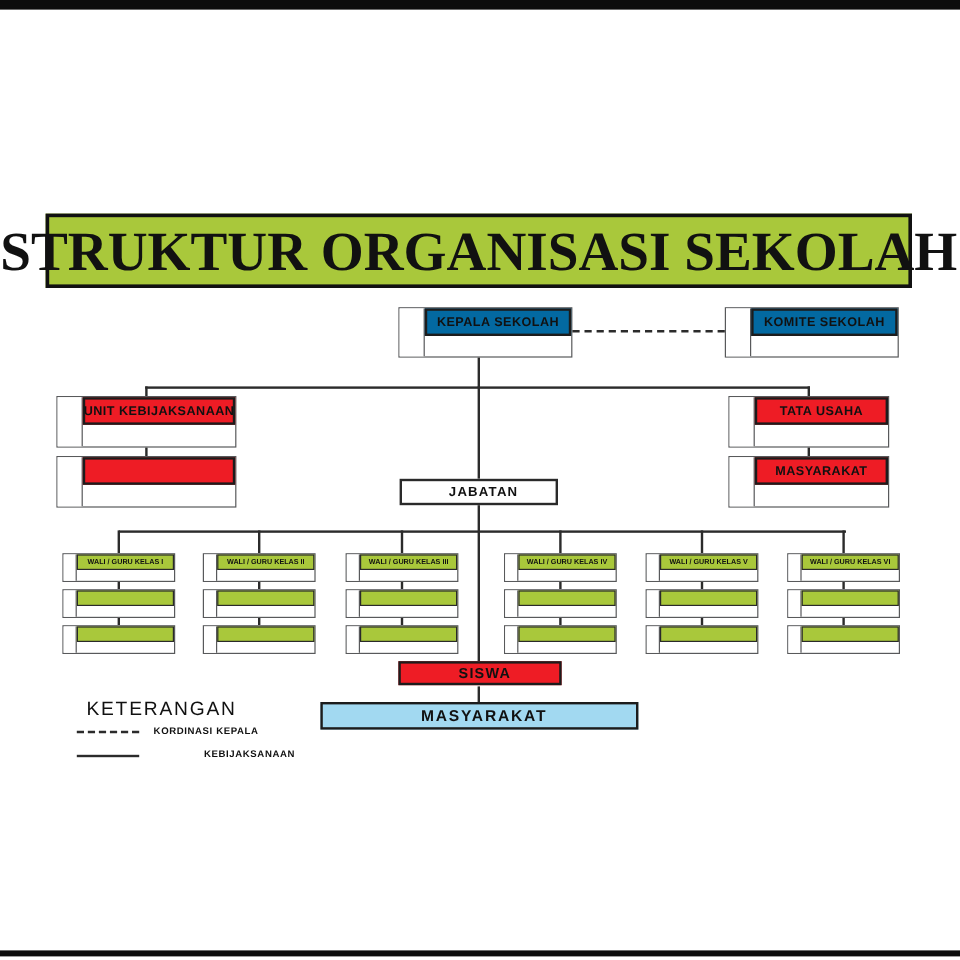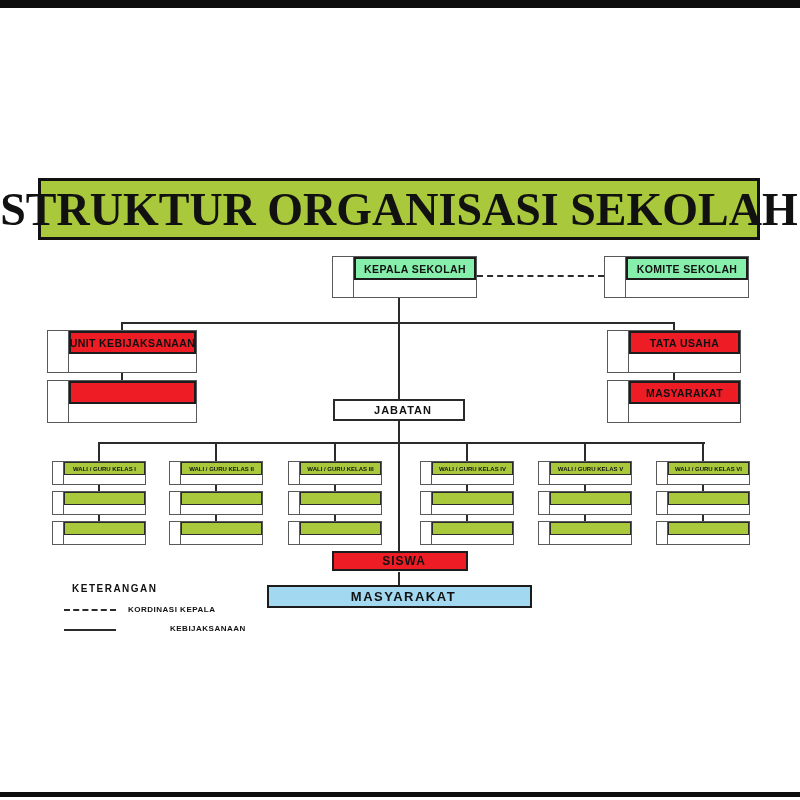--- a/index.html
+++ b/index.html
@@ -22,21 +22,21 @@
 
   
   .tbox{position:absolute;background:#fff;border:1px solid #58595b;box-sizing:border-box;}
   .tbox .tab{position:absolute;left:0;top:0;bottom:0;width:21px;border-right:1px solid #58595b;background:#fff;box-sizing:border-box;}
   .tbox .hdr{
     position:absolute;left:21px;top:0;right:0;height:23px;
     border:2px solid #1c1c1c;box-sizing:border-box;
     display:flex;align-items:center;justify-content:center;
     font-weight:700;font-size:10.5px;color:#111;letter-spacing:.4px;white-space:nowrap;
   }
-  .hdr.yellow{background:#86efac;}
+  .hdr.yellow{background:#0369a1;}
   .hdr.red{background:#ee1c25;}
 
   
   .col{position:absolute;width:94px;top:461px;height:84px;}
   .cbox{position:absolute;left:0;width:94px;height:24px;background:#fff;border:1px solid #58595b;box-sizing:border-box;}
   .cbox .ctab{position:absolute;left:0;top:0;bottom:0;width:11px;border-right:1px solid #58595b;background:#fff;box-sizing:border-box;}
   .cbox .cbar{
     position:absolute;left:11px;top:0;right:0;height:13px;background:#a9c83b;
     border:1px solid #2a2a2a;box-sizing:border-box;
     display:flex;align-items:center;justify-content:center;
@@ -51,21 +51,21 @@
   .jabatan{left:333px;top:399px;width:132px;height:22px;background:#fff;border:2px solid #2a2a2a;font-size:11px;letter-spacing:1px;}
   .siswa{left:332px;top:551px;width:136px;height:20px;background:#ee1c25;border:2px solid #1c1c1c;font-size:12px;letter-spacing:1px;}
   .masyarakat{left:267px;top:585px;width:265px;height:23px;background:#a2d9f1;border:2px solid #1c1c1c;font-size:13px;letter-spacing:1.5px;}
 
   
   .vline{position:absolute;width:2px;background:#2b2b2b;}
   .hline{position:absolute;height:2px;background:#2b2b2b;}
   .dline{position:absolute;height:0;border-top:2px dashed #2b2b2b;}
 
   
-  .leg-head{position:absolute;left:72px;top:583px;font-weight:700;font-size:10px;letter-spacing:1.5px;color:#111;}
+  .leg-head{position:absolute;left:72px;top:583px;font-weight:400;font-size:16px;letter-spacing:1.5px;color:#111;}
   .leg-label{position:absolute;font-weight:700;font-size:8px;letter-spacing:.5px;color:#111;white-space:nowrap;}
   .leg-dash{position:absolute;left:64px;top:609px;width:52px;border-top:2px dashed #2b2b2b;}
   .leg-solid{position:absolute;left:64px;top:629px;width:52px;height:2px;background:#2b2b2b;}
 </style>
 </head>
 <body>
 
 <div class="bar" style="top:0;height:8px;"></div>
 <div class="bar" style="top:792px;height:5px;"></div>
 

